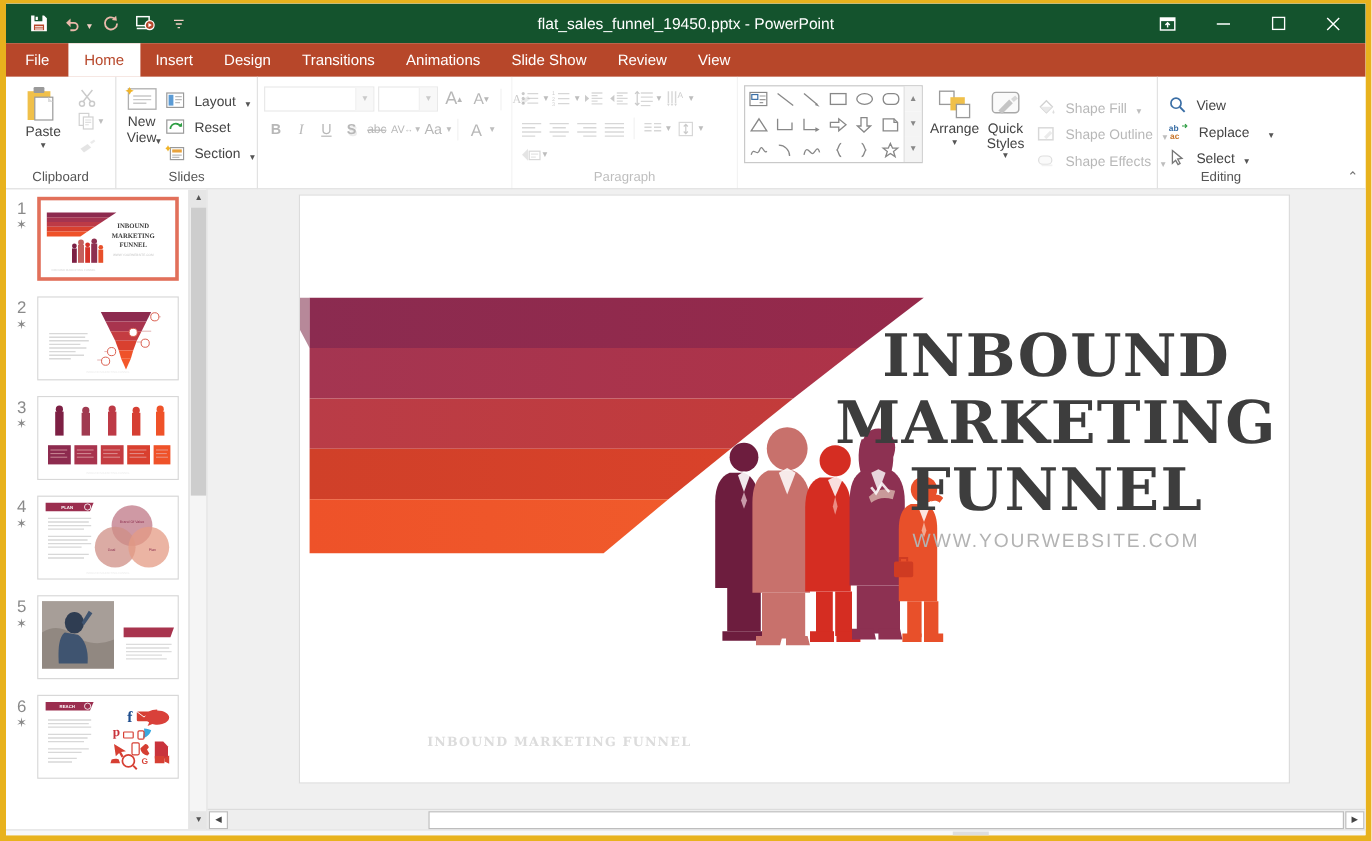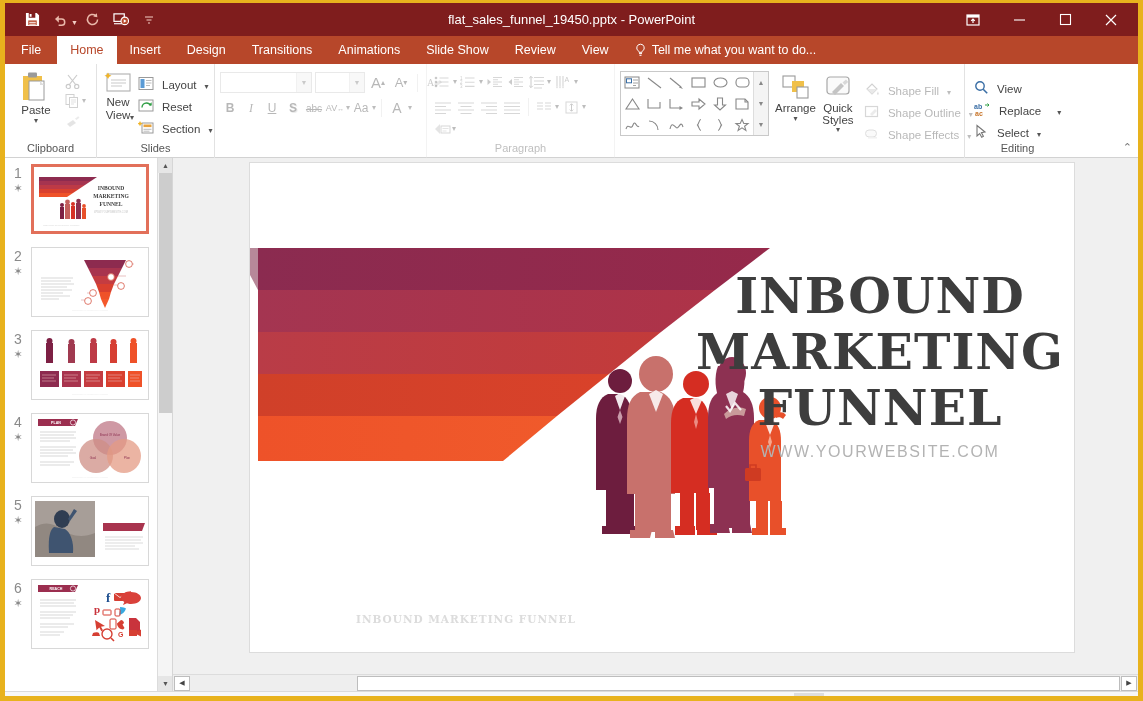--- a/index.html
+++ b/index.html
@@ -17,21 +17,21 @@
     border-top: 3px solid #e8b21d;
     border-bottom: 5px solid #e8b21d;
     background: #fff;
     overflow: hidden;
   }
 
   
   .titlebar {
     position: relative;
     height: 33px;
-    background: #7f1d1d;
+    background: #14532d;
     display: flex;
     align-items: center;
   }
   .qat { display: flex; align-items: center; padding-left: 14px; gap: 2px; }
   .qat-btn {
     width: 26px; height: 24px;
     display: flex; align-items: center; justify-content: center;
     color: #fff;
   }
   .qat-btn svg { display:block; }
@@ -341,29 +341,20 @@
   <div class="tabbar">
     <div class="tab file">File</div>
     <div class="tab active">Home</div>
     <div class="tab">Insert</div>
     <div class="tab">Design</div>
     <div class="tab">Transitions</div>
     <div class="tab">Animations</div>
     <div class="tab">Slide Show</div>
     <div class="tab">Review</div>
     <div class="tab">View</div>
-    <div class="tellme">
-      <span class="icn">
-        <svg width="13" height="14" viewBox="0 0 13 14">
-            <path d="M6.5 1.2a3.7 3.7 0 0 0-2.2 6.7c.5.4.7.9.7 1.4h3c0-.5.2-1 .7-1.4A3.7 3.7 0 0 0 6.5 1.2z" fill="none" stroke="#fff" stroke-width="1"></path>
-            <path d="M5 10.6h3M5.5 12.3h2" stroke="#fff" stroke-width="1"></path>
-          </svg>
-      </span>
-      <span>Tell me what you want to do...</span>
-    </div>
   </div>
 
   <div class="ribbon">
 
     <div class="rgroup" style="width:92px">
       <div class="rgroup-body">
         <div class="bigbtn">
           <span class="icn">
             <svg width="34" height="34" viewBox="0 0 34 34">
               <rect x="4" y="6" width="19" height="24" fill="#f0c04a"></rect>

